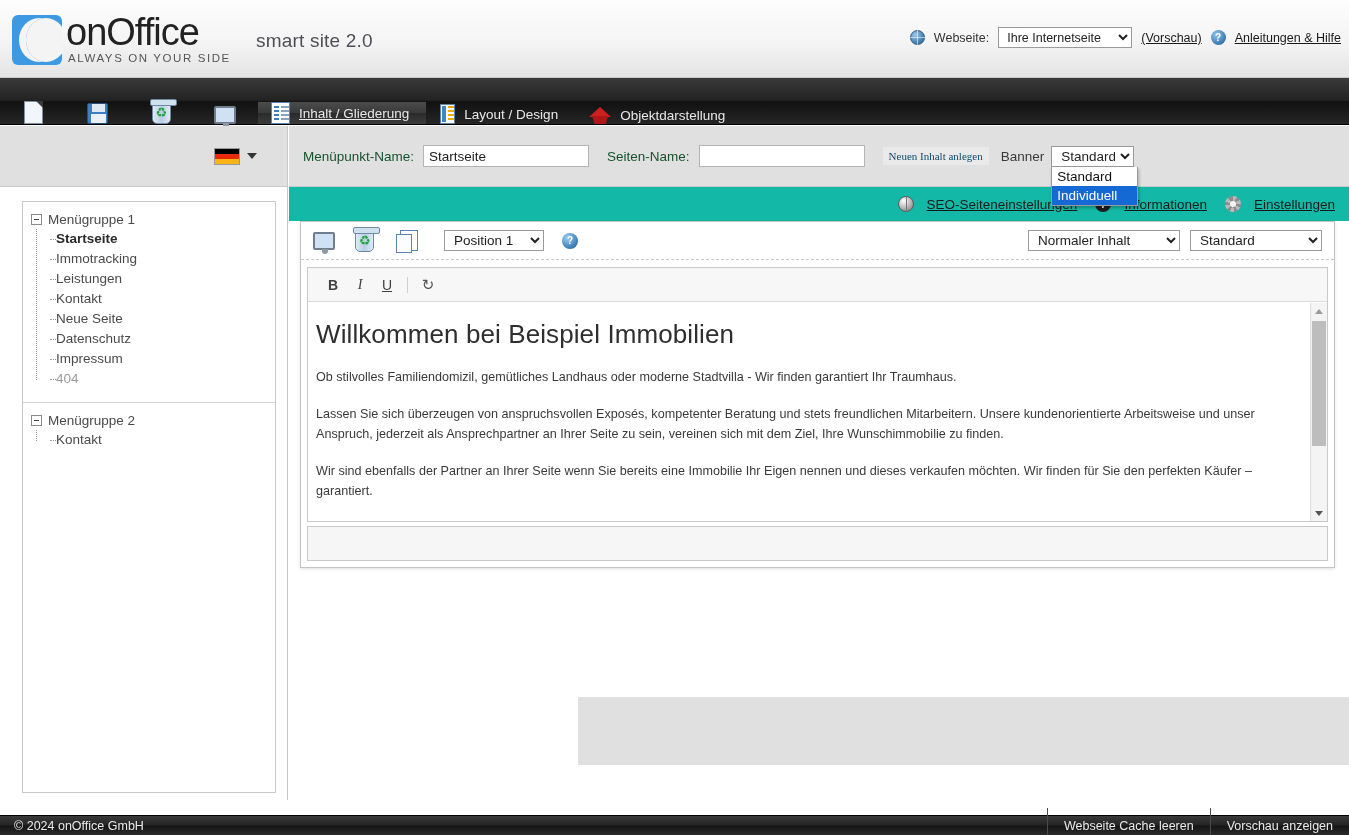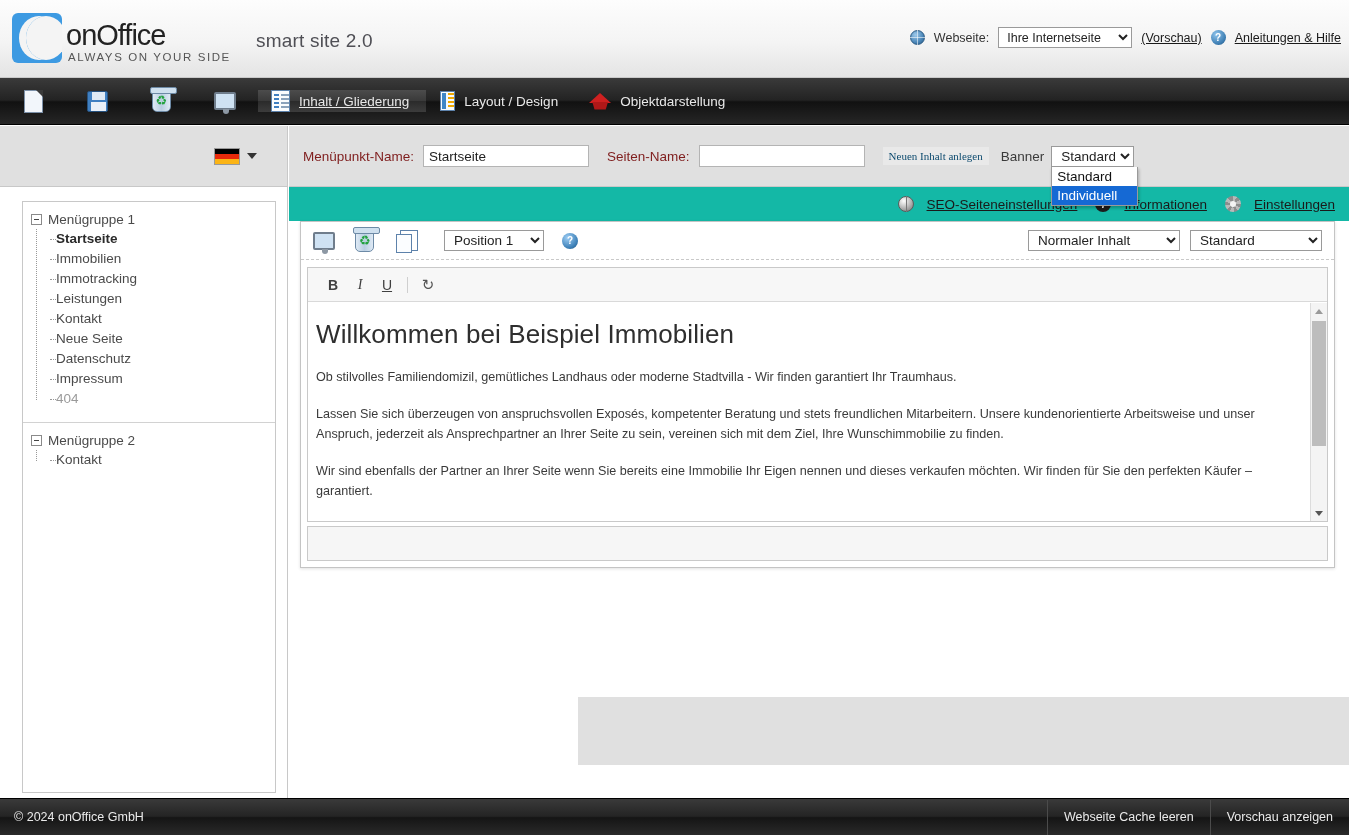--- a/index.html
+++ b/index.html
@@ -32,21 +32,21 @@
   }
   .logo-mark:before{
     content:""; position:absolute; left:14px; top:3px; width:40px; height:44px;
     border-radius:50%; background:#3d9ae2; z-index:2;
   }
   .logo-inner{
     position:absolute; left:14px; top:3px; width:40px; height:44px;
     border-radius:50%; background:#f4f4f4; z-index:3;
   }
   .logo-text { display:flex; flex-direction:column; line-height:1; }
-  .logo-word { font-size:29px; color:#222; letter-spacing:-1px; font-weight:400; }
+  .logo-word { font-size:38px; color:#222; letter-spacing:-1px; font-weight:400; }
   .logo-tag { font-size:11.5px; color:#555; letter-spacing:1.6px; margin-top:2px; margin-left:2px;}
   #product-name {
     position:absolute; left:256px; top:30px;
     font-size:19px; color:#4f4f55; letter-spacing:.2px;
   }
 
   #header-right {
     position:absolute; right:8px; top:27px;
     display:flex; align-items:center; gap:9px; font-size:12.5px; color:#333;
   }
@@ -73,21 +73,21 @@
     width:15px;height:15px;border-radius:50%;
     background:radial-gradient(circle at 35% 30%,#8fc4ec 0%,#3e7fb4 65%,#1d4d76 100%);
     color:#fff;font-size:10px;line-height:15px;text-align:center;font-weight:bold;
     display:inline-block;
   }
 
   
   #navbar {
     height:47px;
     background:linear-gradient(to bottom,#3a3a3a 0%,#232323 48%,#111111 52%,#262626 100%);
-    display:flex; align-items:center;
+    display:flex; align-items:flex-end;
     border-bottom:1px solid #000;
   }
   .nav-sep { width:1px; background:#4a4a4a; }
   .nav-icon-btn {
     width:64px; display:flex; align-items:center; justify-content:center;
   }
   .nav-tab {
     display:flex; align-items:center; gap:9px;
     padding:0 17px 0 13px;
     color:#e8e8e8; font-size:13.5px;
@@ -177,21 +177,21 @@
   .tree-divider { height:1px; background:#d2d2d2; margin:13px 0 0 0; }
 
   
   #right-col {
     position:absolute; left:289px; right:0; top:0; bottom:0; background:#fff;
   }
   #form-bar {
     height:61px; background:#e0e0e0; border-bottom:1px solid #c8c8c8;
     display:flex; align-items:center; padding-left:14px; gap:0; position:relative;
   }
-  .fld-label { font-size:13.5px; color:#7f1d1d; margin-right:9px; }
+  .fld-label { font-size:13.5px; color:#14532d; margin-right:9px; }
   .txt-input {
     font-family:"Liberation Sans", sans-serif; font-size:13.5px;
     height:22px; border:1px solid #b4b4b4; background:#fff; padding:1px 5px; color:#222;
   }
   #menupunkt-input { width:166px; }
   #seiten-input { width:166px; margin-left:0; }
   #neuer-inhalt-btn {
     font-family:Liberation Serif, serif; font-size:11px;
     background:#e9e9e9; border:0; color:#0c4a6e; padding:3px 6px; cursor:pointer;
   }
@@ -297,21 +297,21 @@
     border-top:5px solid #555;}
   #sb-thumb { position:absolute; left:1px; right:1px; top:18px; height:125px; background:#bdbdbd; }
 
   #ce-footer {
     position:absolute; left:6px; right:6px; bottom:6px; height:35px;
     border:1px solid #c9c9c9; background:#f6f6f6;
   }
 
   
   #footer {
-    position:absolute; left:0; right:0; bottom:0; height:37px;
+    position:absolute; left:0; right:0; bottom:0; height:20px;
     background:linear-gradient(to bottom,#3a3a3a 0%,#242424 48%,#151515 52%,#2a2a2a 100%);
     color:#e9e9e9; display:flex; align-items:center;
     border-top:1px solid #000;
   }
   #copyright { font-size:12.5px; padding-left:14px; flex:1; }
   .footer-btn {
     font-size:12.5px; padding:0 16px; height:35px; display:flex; align-items:center;
     border-left:1px solid #4b4b4b; color:#eaeaea; cursor:pointer;
   }
 
@@ -392,21 +392,20 @@
     </div>
 
     <div id="tree-box">
       <div class="tree-group">
         <div class="tree-head">
           <span class="expander"></span>
           <span>Menügruppe 1</span>
         </div>
         <ul class="tree-items">
           <li class="sel">Startseite</li>
-          <li>Immobilien</li>
           <li>Immotracking</li>
           <li>Leistungen</li>
           <li>Kontakt</li>
           <li>Neue Seite</li>
           <li>Datenschutz</li>
           <li>Impressum</li>
           <li class="muted">404</li>
         </ul>
       </div>
       <div class="tree-divider"></div>

